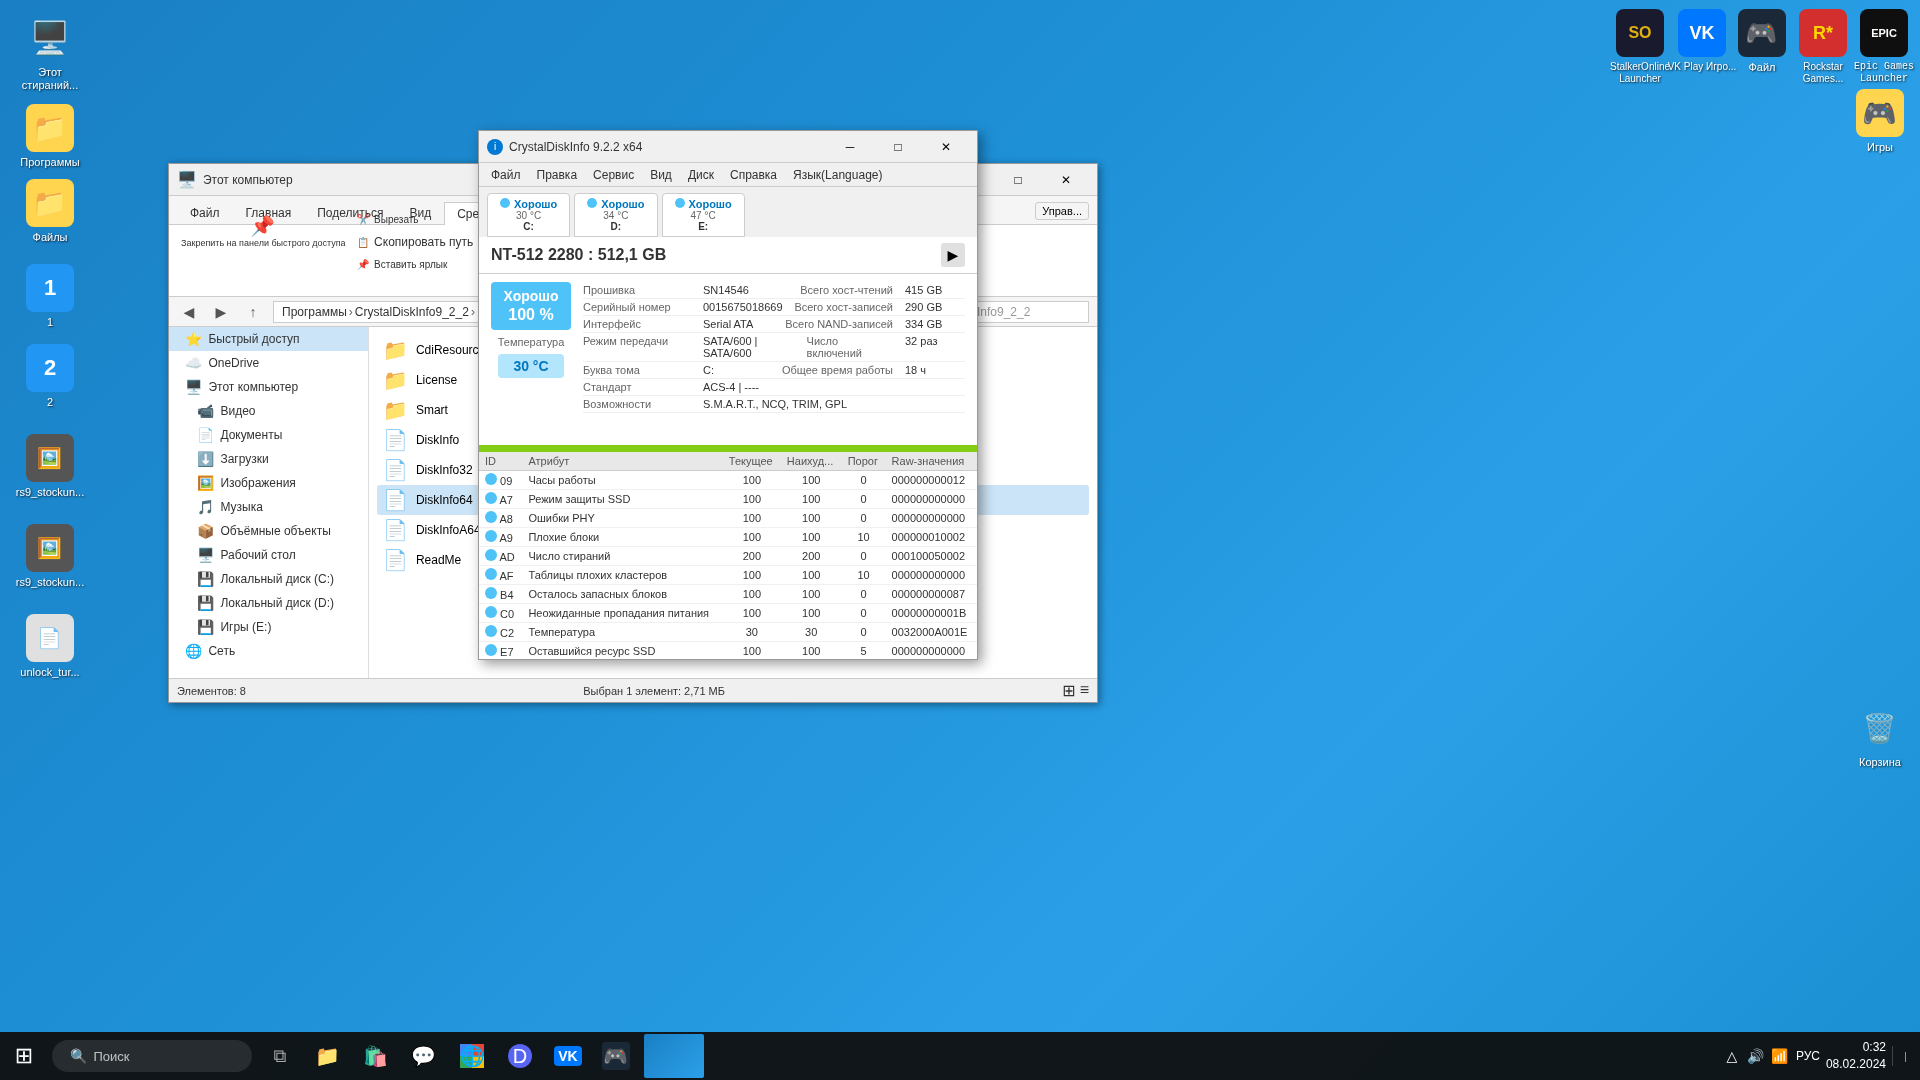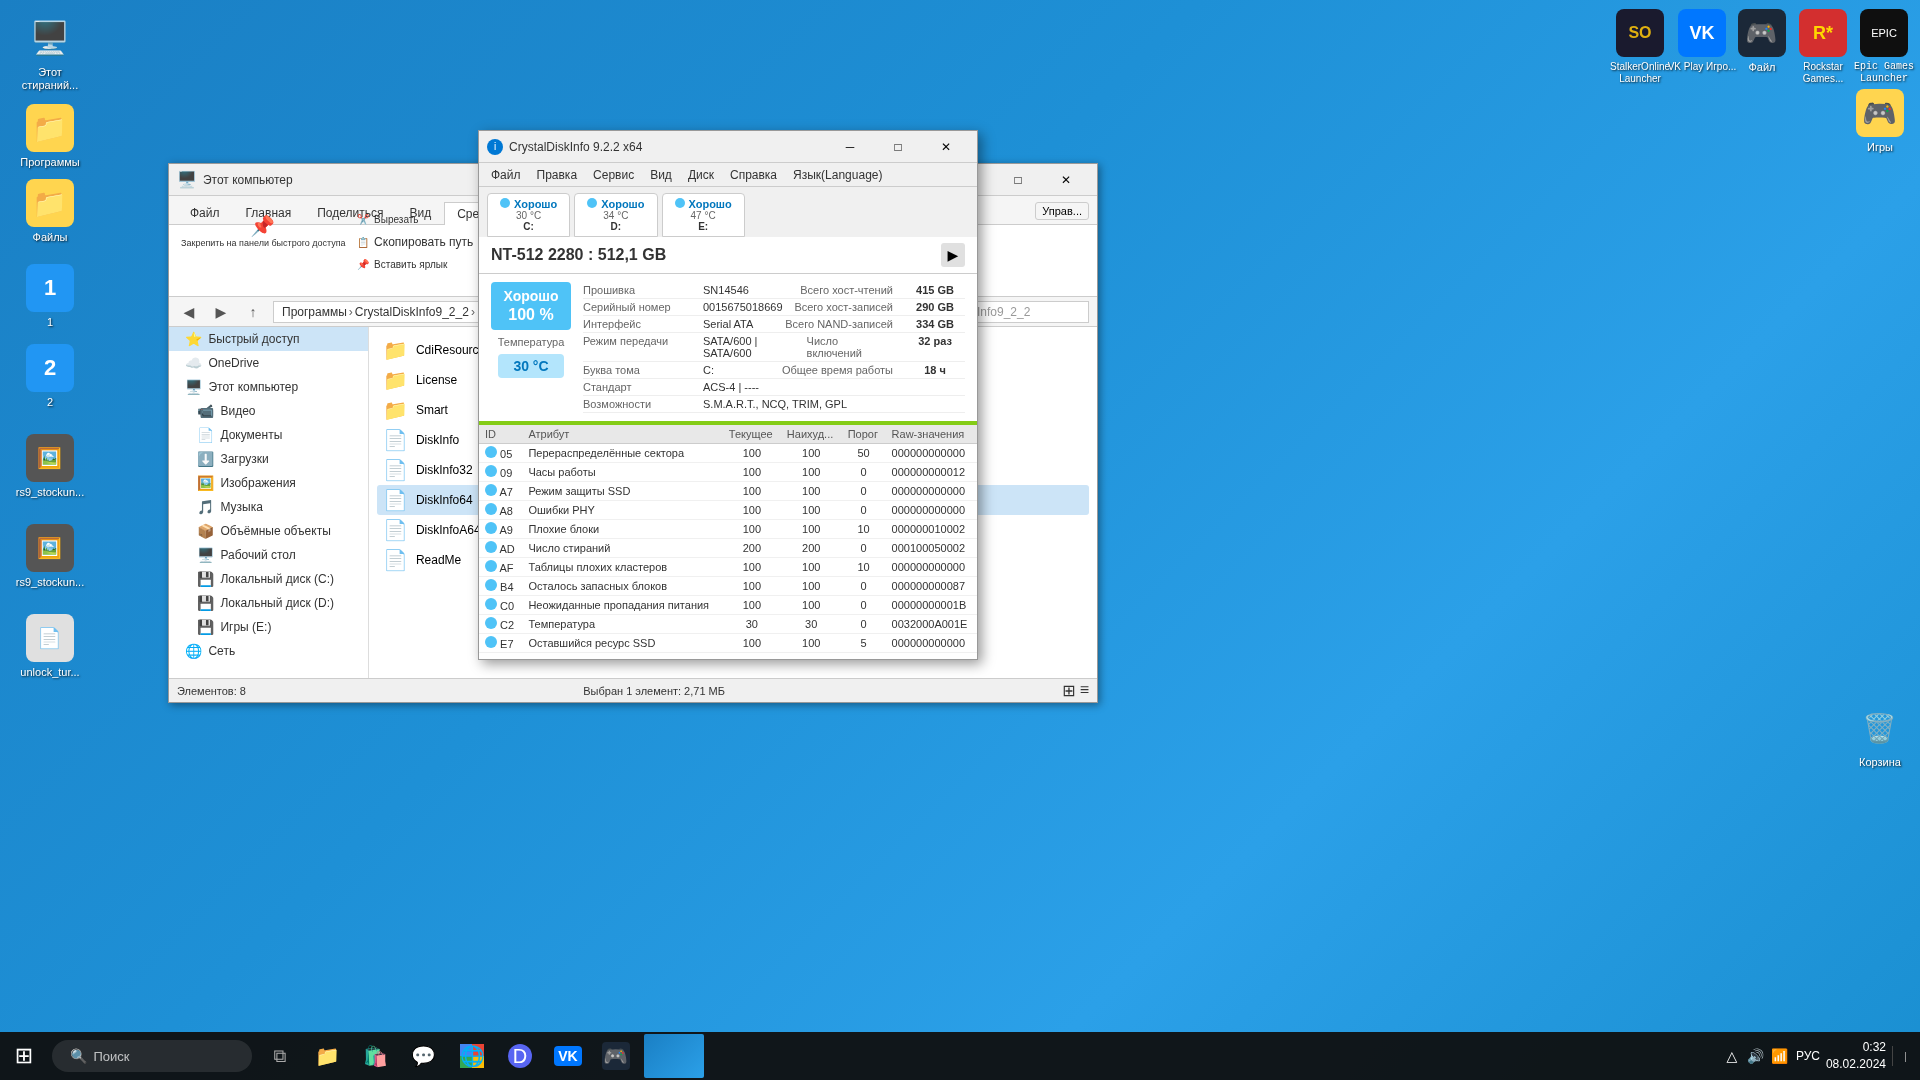--- a/index.html
+++ b/index.html
@@ -489,21 +489,21 @@
     .info-value {
       color: #333;
       font-weight: 500;
     }
     .info-right {
       margin-left: auto;
       display: flex;
       gap: 12px;
     }
     .info-right-label { color: #666; }
-    .info-right-value { color: #333; font-weight: 700; min-width: 60px; text-align: center; }
+    .info-right-value { color: #333; font-weight: 400; min-width: 60px; text-align: left; }
 
     
     .smart-table {
       width: 100%;
       border-collapse: collapse;
       font-size: 11px;
     }
     .smart-table thead tr {
       background: #e8e8e8;
     }
@@ -523,21 +523,22 @@
     .smart-indicator {
       width: 12px;
       height: 12px;
       border-radius: 50%;
       display: inline-block;
     }
     .smart-indicator.blue { background: #4fc3f7; }
     .smart-table-wrapper {
       overflow-y: auto;
       max-height: 280px;
-      border-top: 4px solid #84cc16;
+      border-top: 7px solid #84cc16;
+      margin-top: 24px;
     }
   </style>
 </head>
 <body>
 
 <div class="desktop">
 
   <div style="position:absolute;left:10px;top:10px;" class="desktop-icon">
     <div class="icon-img" style="background:transparent;font-size:32px;">🖥️</div>
     <span class="icon-label">Этот
@@ -582,21 +583,21 @@
   </div>
   <div style="position:absolute;right:118px;top:5px;" class="desktop-icon">
     <div class="icon-img" style="background:#1b2838;color:#c7d5e0;font-size:26px;">🎮</div>
     <span class="icon-label">Файл</span>
   </div>
   <div style="position:absolute;right:57px;top:5px;" class="desktop-icon">
     <div class="icon-img" style="background:#d32f2f;color:#ffd700;font-weight:bold;font-size:18px;">R*</div>
     <span class="icon-label" style="font-size:10px;">Rockstar Games...</span>
   </div>
   <div style="position:absolute;right:-4px;top:5px;" class="desktop-icon">
-    <div class="icon-img" style="background:#0f0f0f;color:white;font-size:11px;font-weight:normal;">EPIC</div>
+    <div class="icon-img" style="background:#0f0f0f;color:white;font-size:11px;font-weight:bold;">EPIC</div>
     <span class="icon-label" style="font-size:10px;font-family:Liberation Mono, monospace;">Epic Games Launcher</span>
   </div>
   <div style="position:absolute;right:0px;top:85px;" class="desktop-icon">
     <div class="icon-img" style="background:#ffd54f;font-size:28px;">🎮</div>
     <span class="icon-label">Игры</span>
   </div>
   <div style="position:absolute;right:0px;top:700px;" class="desktop-icon">
     <div class="icon-img" style="font-size:28px;">🗑️</div>
     <span class="icon-label">Корзина</span>
   </div>
@@ -926,28 +927,20 @@
             <tr>
               <th>ID</th>
               <th>Атрибут</th>
               <th>Текущее</th>
               <th>Наихуд...</th>
               <th>Порог</th>
               <th>Raw-значения</th>
             </tr>
           </thead>
           <tbody id="smart-tbody">
-          <tr>
-    <td><span class="smart-indicator blue"></span> 05</td>
-    <td>Перераспределённые сектора</td>
-    <td style="text-align:center;">100</td>
-    <td style="text-align:center;">100</td>
-    <td style="text-align:center;">50</td>
-    <td>000000000000</td>
-  </tr>
               <tr>
     <td><span class="smart-indicator blue"></span> 09</td>
     <td>Часы работы</td>
     <td style="text-align:center;">100</td>
     <td style="text-align:center;">100</td>
     <td style="text-align:center;">0</td>
     <td>000000000012</td>
   </tr>
               <tr>
     <td><span class="smart-indicator blue"></span> A7</td>

